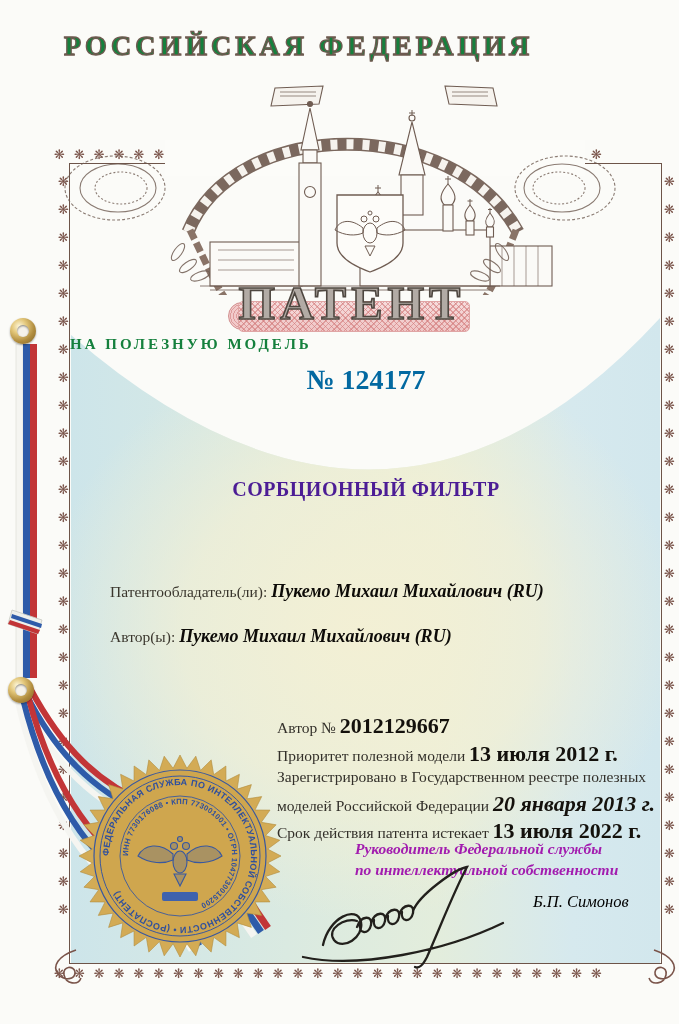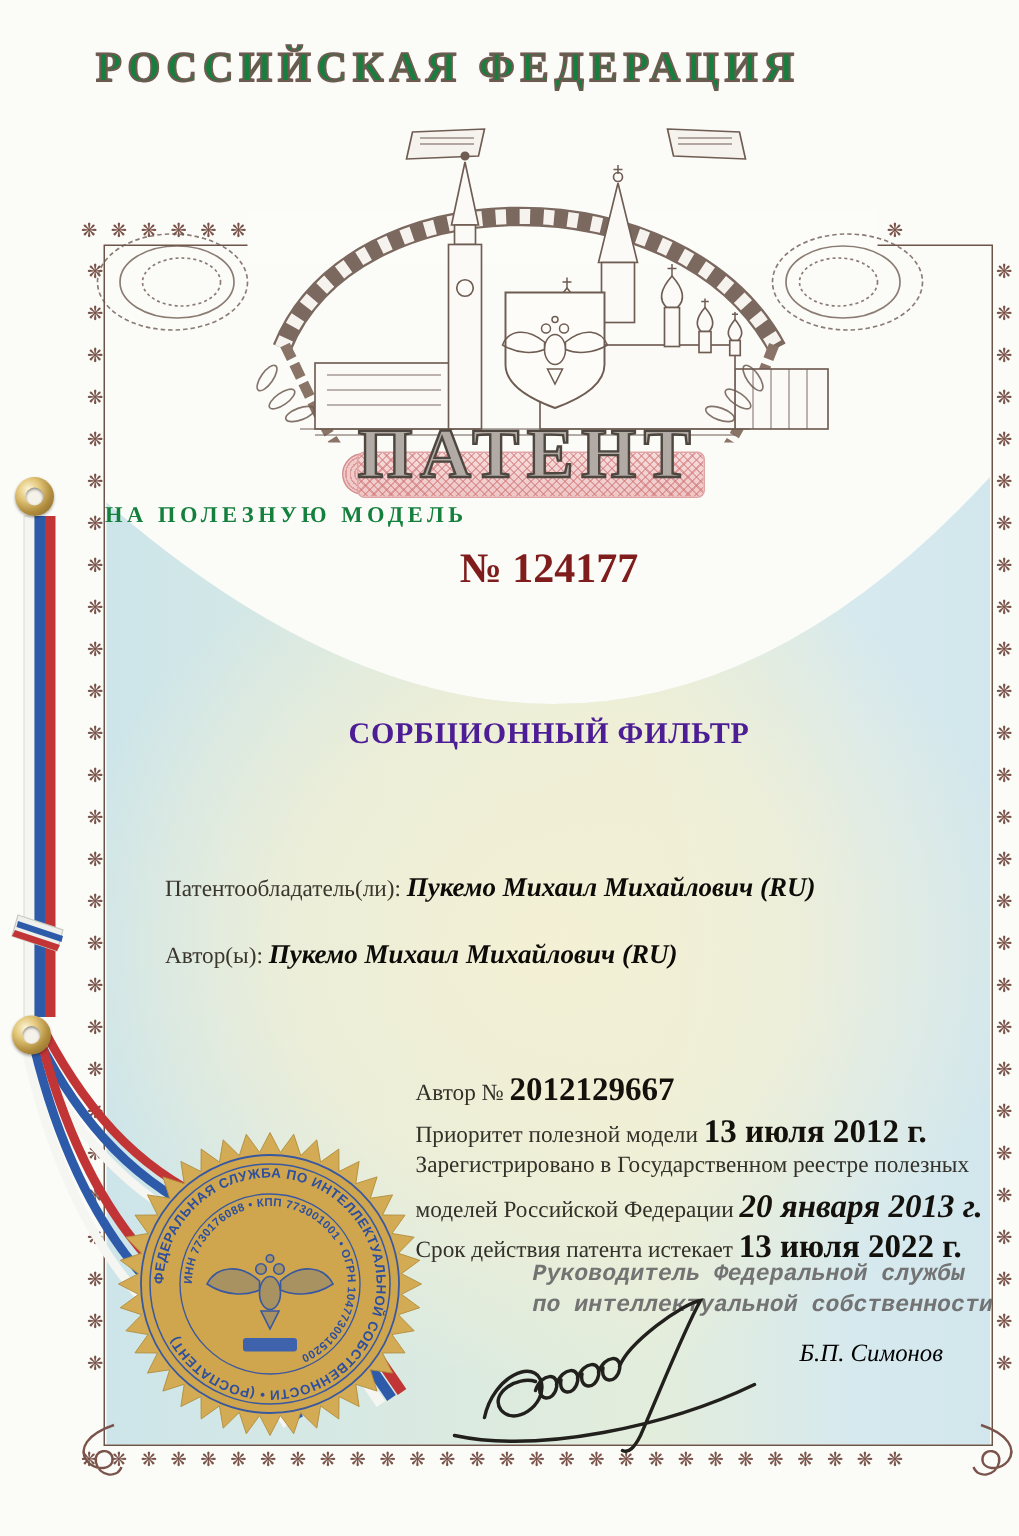--- a/index.html
+++ b/index.html
@@ -37,40 +37,40 @@
        linear-gradient(#f6dcdc,#efc6c6);}
   #band-rosette{left:228px;top:302px;width:26px;height:26px;z-index:4;
      border-radius:50%;border:1px solid #d18f8f;
      background:repeating-radial-gradient(circle,#f2caca 0 2px,#de9d9d 2px 3px);}
   #patent-word{left:56px;top:280px;width:592px;text-align:center;z-index:5;
      font-size:47px;font-weight:bold;letter-spacing:5px;line-height:1;
      color:#b2aba5;-webkit-text-stroke:1.6px #4e4740;}
   #patent-subtitle{left:70px;top:336px;width:592px;text-align:left;z-index:5;
      font-size:15px;font-weight:bold;letter-spacing:3px;color:#15803d;}
   #patent-number{left:70px;top:364px;width:592px;text-align:center;z-index:5;
-     font-size:28px;font-weight:bold;color:#7f1d1d;}
+     font-size:28px;font-weight:bold;color:#0369a1;}
   #invention-title{left:70px;top:478px;width:592px;text-align:center;z-index:5;
      font-size:20px;font-weight:bold;letter-spacing:.5px;color:#4c1d95;}
 
   
   .party{left:110px;z-index:5;font-size:15.5px;color:#3a362d;white-space:nowrap;}
   #holder-line{top:581px;}
   #authors-line{top:626px;}
   .party .pname{font-size:18px;font-weight:bold;font-style:italic;color:#0d0b08;}
 
   
   .detail{left:277px;z-index:5;font-size:15.5px;color:#33302a;white-space:nowrap;}
   .dval{font-size:22px;font-weight:bold;color:#14110c;}
   .dval.it{font-style:italic;}
   #d-app{top:713px;} #d-prio{top:741px;} #d-reg1{top:768px;}
   #d-reg2{top:791px;} #d-exp{top:818px;}
 
   
   .official{left:355px;z-index:5;font-size:15.5px;font-style:italic;
-            font-weight:600;color:#737373;white-space:nowrap;font-family:Liberation Mono, monospace;}
+            font-weight:600;color:#a21caf;white-space:nowrap;}
   #off-1{top:840px;} #off-2{top:861px;}
   #signer{left:533px;top:892px;z-index:5;font-size:16.5px;font-style:italic;
           color:#000000;white-space:nowrap;}
   #signature-svg{left:295px;top:865px;z-index:5;}
 
   
   #ribbon-svg{left:0;top:0;z-index:3;}
   #seal-svg{left:78px;top:754px;z-index:5;}
   .eyelet{width:26px;height:26px;border-radius:50%;z-index:6;
     background:radial-gradient(circle at 35% 32%,#fdf6d8 0%,#e3c77a 30%,#b08c3e 62%,#7e6124 100%);

